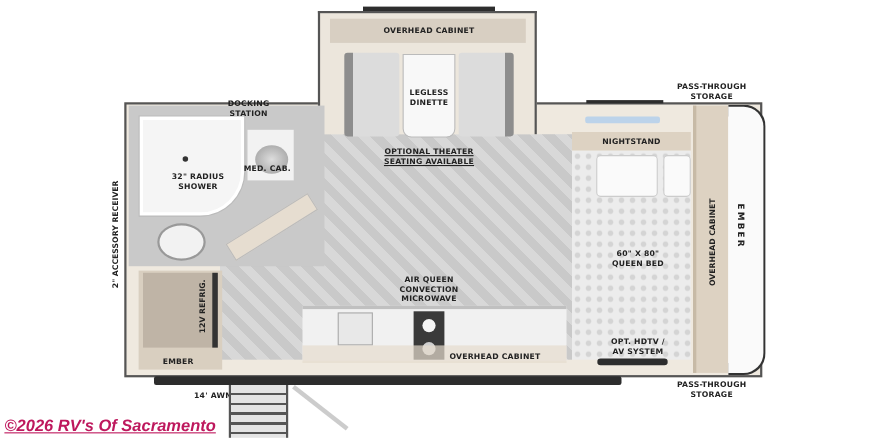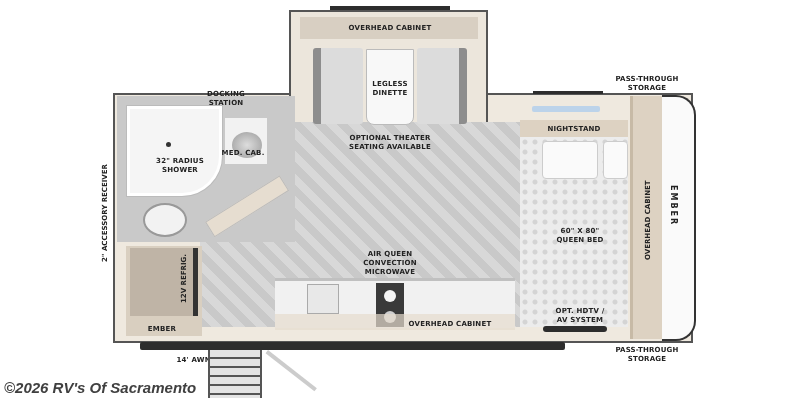--- a/index.html
+++ b/index.html
@@ -22,21 +22,21 @@
 <div class="abs" style="left:289px;top:10px;width:199px;height:112px;background:#ece6dc;border:2px solid #555;border-bottom:none;"></div>
 <div class="abs wall-dark" style="left:330px;top:6px;width:120px;height:4px;"></div>
 <div class="abs" style="left:300px;top:17px;width:178px;height:22px;background:#d8cfc2;"></div>
 <div class="lbl" style="left:340px;top:24px;width:100px;">OVERHEAD CABINET</div>
 
 <div class="abs" style="left:313px;top:48px;width:50px;height:76px;background:linear-gradient(90deg,#8d8d8d 0 8px,#dcdcdc 8px);border-radius:3px;"></div>
 <div class="abs" style="left:366px;top:49px;width:48px;height:76px;background:#f8f8f8;border-radius:0 0 8px 8px;border:1px solid #bbb;"></div>
 <div class="abs" style="left:417px;top:48px;width:50px;height:76px;background:linear-gradient(270deg,#8d8d8d 0 8px,#dcdcdc 8px);border-radius:3px;"></div>
 <div class="lbl" style="left:362px;top:80px;width:56px;white-space:pre;">LEGLESS
 DINETTE</div>
-<div class="lbl" style="left:330px;top:134px;width:120px;white-space:pre;">OPTIONAL THEATER
+<div class="lbl" style="left:330px;top:134px;width:120px;white-space:pre;text-decoration:underline;">OPTIONAL THEATER
 SEATING AVAILABLE</div>
 
 <div class="abs" style="left:117px;top:96px;width:178px;height:146px;background:#c9c9c9;"></div>
 <div class="abs" style="left:127px;top:106px;width:95px;height:90px;background:#f5f5f5;border:3px solid #fff;border-bottom-right-radius:40px;box-shadow:0 0 0 1px #bbb;"></div>
 <div class="abs" style="left:166px;top:142px;width:5px;height:5px;background:#333;border-radius:50%;"></div>
 <div class="lbl" style="left:150px;top:157px;width:60px;white-space:pre;">32" RADIUS
 SHOWER</div>
 <div class="abs" style="left:225px;top:118px;width:42px;height:46px;background:#f2f2f2;"></div>
 <div class="abs" style="left:232px;top:132px;width:30px;height:26px;background:radial-gradient(#ddd,#9a9a9a);border-radius:50%;"></div>
 <div class="lbl" style="left:218px;top:104px;width:50px;margin-top:45px;">MED. CAB.</div>
@@ -86,13 +86,13 @@
 STORAGE</div>
 <div class="lbl" style="left:612px;top:346px;width:70px;white-space:pre;">PASS-THROUGH
 STORAGE</div>
 
 <div class="abs wall-dark" style="left:140px;top:342px;width:425px;height:8px;border-radius:2px;"></div>
 <div class="lbl" style="left:145px;top:356px;width:50px;margin-left:31px;">14' AWNING</div>
 
 <div class="abs" style="left:208px;top:350px;width:54px;height:48px;background:repeating-linear-gradient(180deg,#e4e4e4 0 7px,#555 7px 9px);border-left:2px solid #555;border-right:2px solid #555;"></div>
 <div class="abs" style="left:268px;top:350px;width:62px;height:4px;background:#ccc;transform:rotate(38deg);transform-origin:left top;"></div>
 
-<div class="abs" style="left:4px;top:379px;font-family:'Liberation Sans',sans-serif;font-weight:bold;font-style:italic;font-size:15px;color:#404040;">©2026 RV's Of Sacramento</div>
+<div class="abs" style="left:4px;top:379px;font-family:'Liberation Sans',sans-serif;font-weight:bold;font-style:italic;font-size:15px;color:#be185d;text-decoration:underline;">©2026 RV's Of Sacramento</div>
 
 </body></html>

